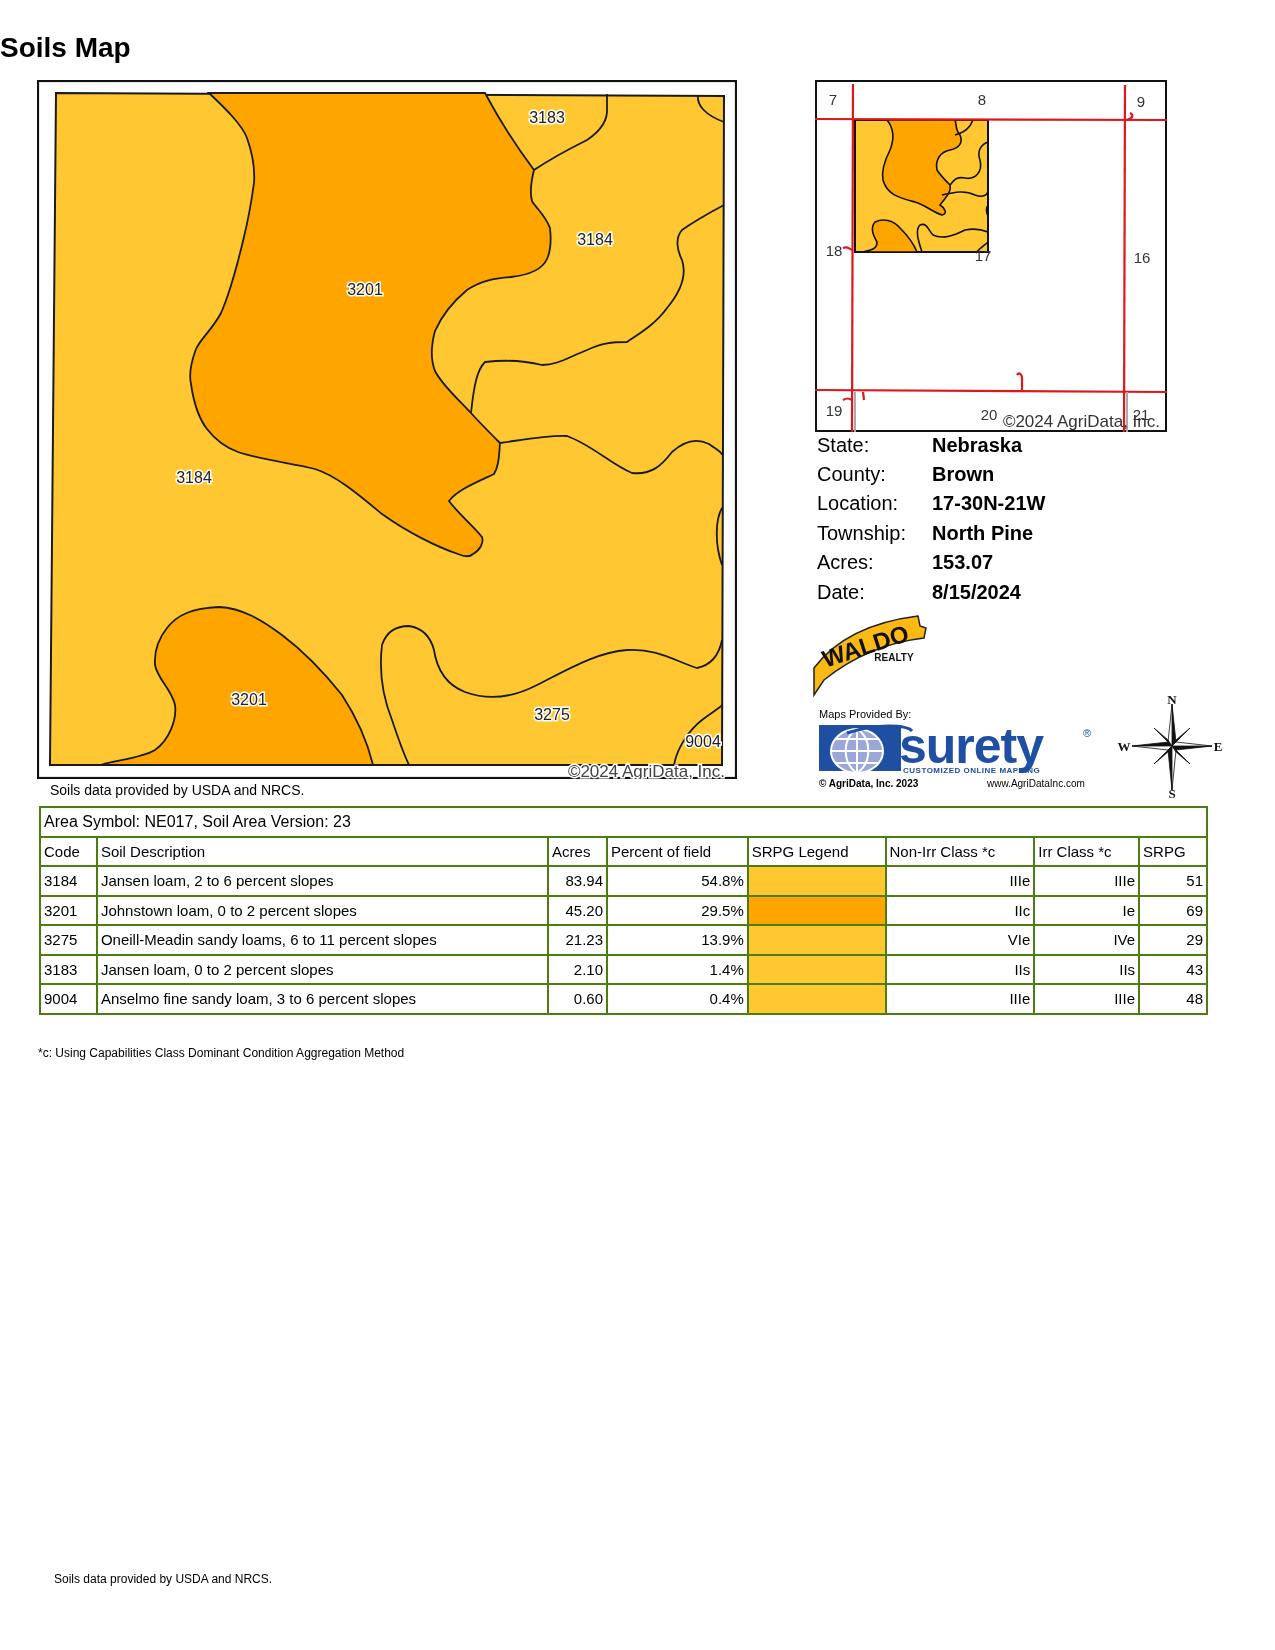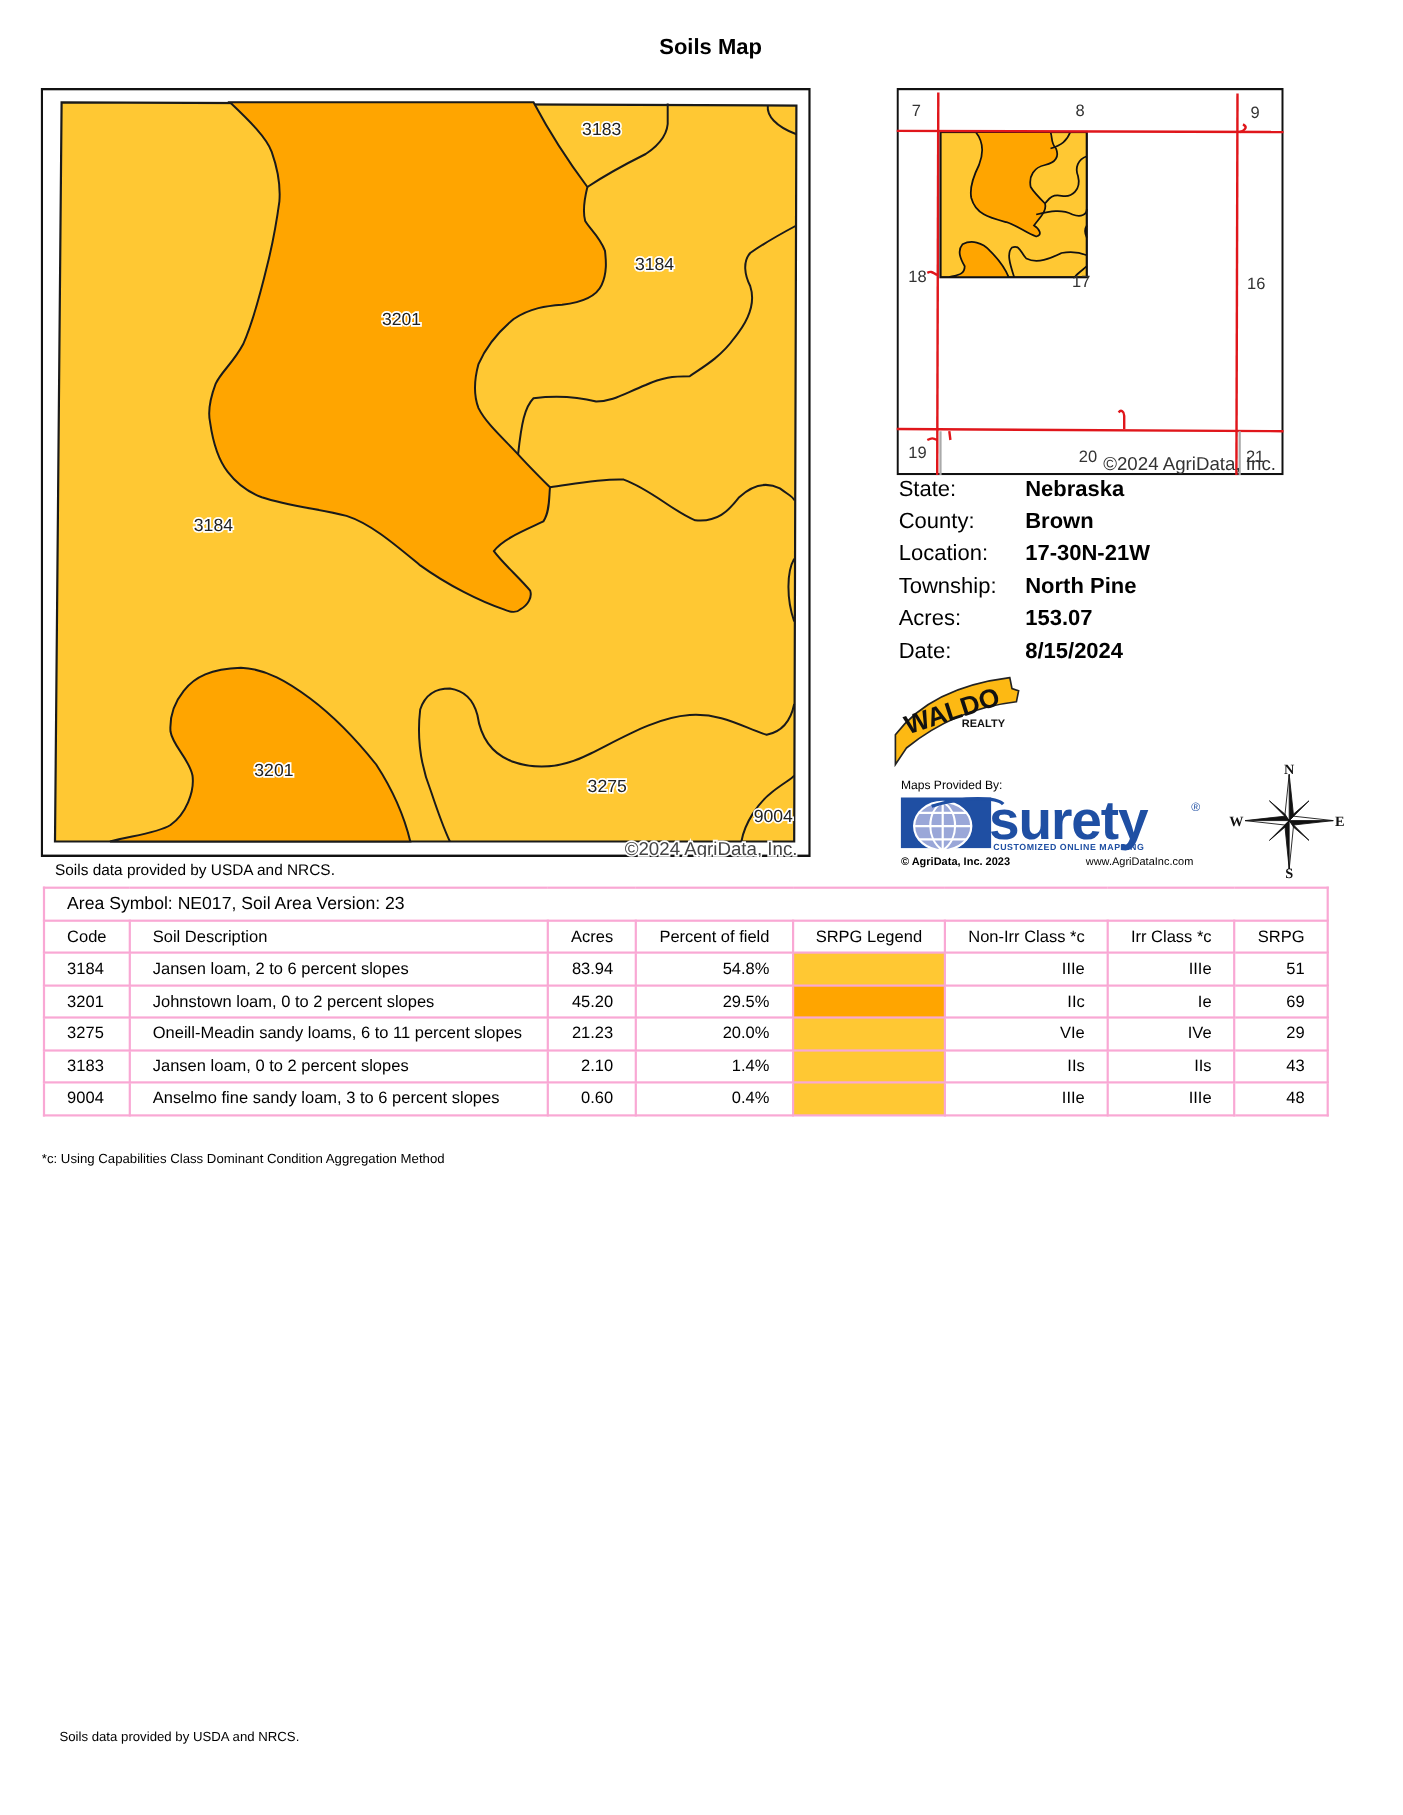--- a/index.html
+++ b/index.html
@@ -1,29 +1,29 @@
 <!DOCTYPE html>
 <html><head>
 <meta charset="utf-8">
 <style>
   html, body { margin:0; padding:0; background:#ffffff; }
   body { width:1275px; height:1650px; position:relative; font-family:"Liberation Sans", sans-serif; color:#000; overflow:hidden; }
   .abs { position:absolute; }
-  #title { left:16px; width:1260px; top:32px; text-align:center; font-size:20px; font-weight:bold; }
+  #title { left:0; width:1260px; top:32px; text-align:left; font-size:28px; font-weight:bold; }
   #main-map { left:37px; top:80px; width:700px; height:699px; }
   #main-map svg { display:block; }
   #usda-top { left:50px; top:782px; font-size:14px; }
   #locator { left:815px; top:80px; width:352px; height:352px; }
   .info-label { position:absolute; left:817px; font-size:20px; }
   .info-value { position:absolute; left:932px; font-size:20px; font-weight:bold; }
   #waldo { left:810px; top:610px; width:120px; height:90px; }
   #surety { left:817px; top:708px; width:285px; height:84px; }
   #compass { left:1110px; top:694px; width:115px; height:105px; }
   table#soils { position:absolute; left:39px; top:806px; width:1169px; border-collapse:collapse; font-size:15px; }
-  #soils td, #soils th { border:2px solid #f9a8d4; padding:0 20px; height:27.5px; font-weight:normal; text-align:left; white-space:nowrap; }
+  #soils td, #soils th { border:2px solid #4d7c0f; padding:0 3px; height:27.5px; font-weight:normal; text-align:left; white-space:nowrap; }
   #soils .num { text-align:right; }
   #soils .bold { font-weight:bold; }
   #footnote { left:38px; top:1046px; font-size:12px; }
   #usda-bottom { left:54px; top:1572px; font-size:12px; }
 </style>
 </head>
 <body>
 
 <div id="title" class="abs">Soils Map</div>
 
@@ -217,21 +217,21 @@
     <td class="num">29.5%</td>
     <td style="background:#FFA500"></td>
     <td class="num">IIc</td>
     <td class="num">Ie</td>
     <td class="num">69</td>
   </tr>
   <tr>
     <td>3275</td>
     <td>Oneill-Meadin sandy loams, 6 to 11 percent slopes</td>
     <td class="num">21.23</td>
-    <td class="num">20.0%</td>
+    <td class="num">13.9%</td>
     <td style="background:#FFC833"></td>
     <td class="num">VIe</td>
     <td class="num">IVe</td>
     <td class="num">29</td>
   </tr>
   <tr>
     <td>3183</td>
     <td>Jansen loam, 0 to 2 percent slopes</td>
     <td class="num">2.10</td>
     <td class="num">1.4%</td>

